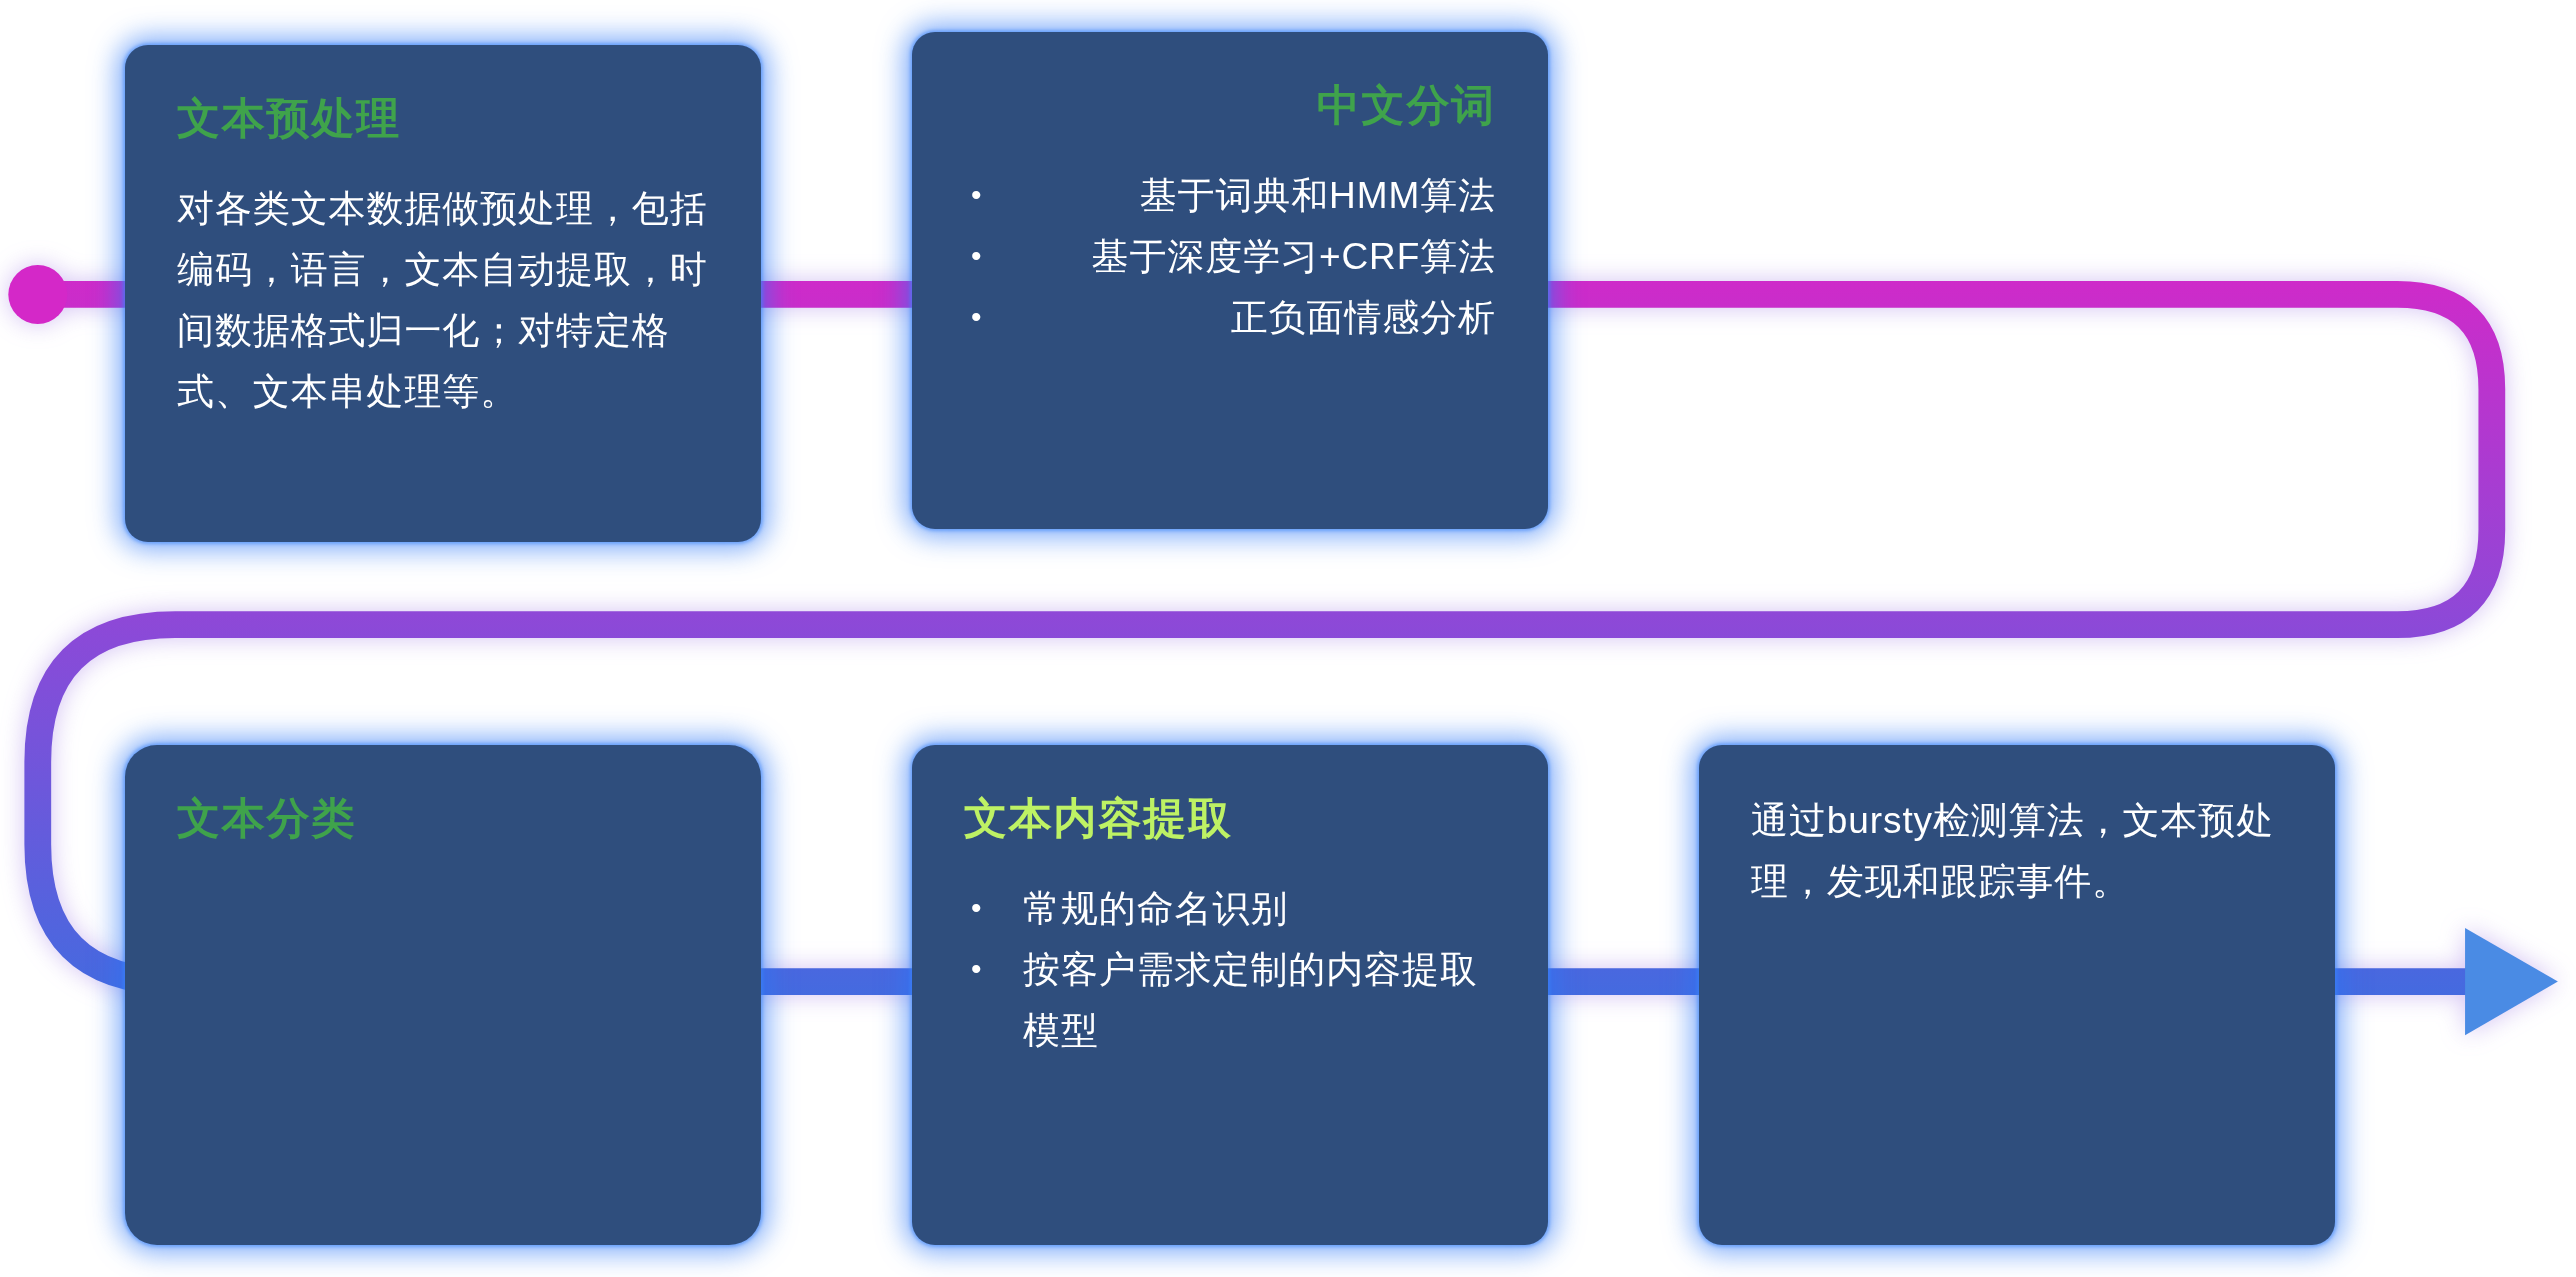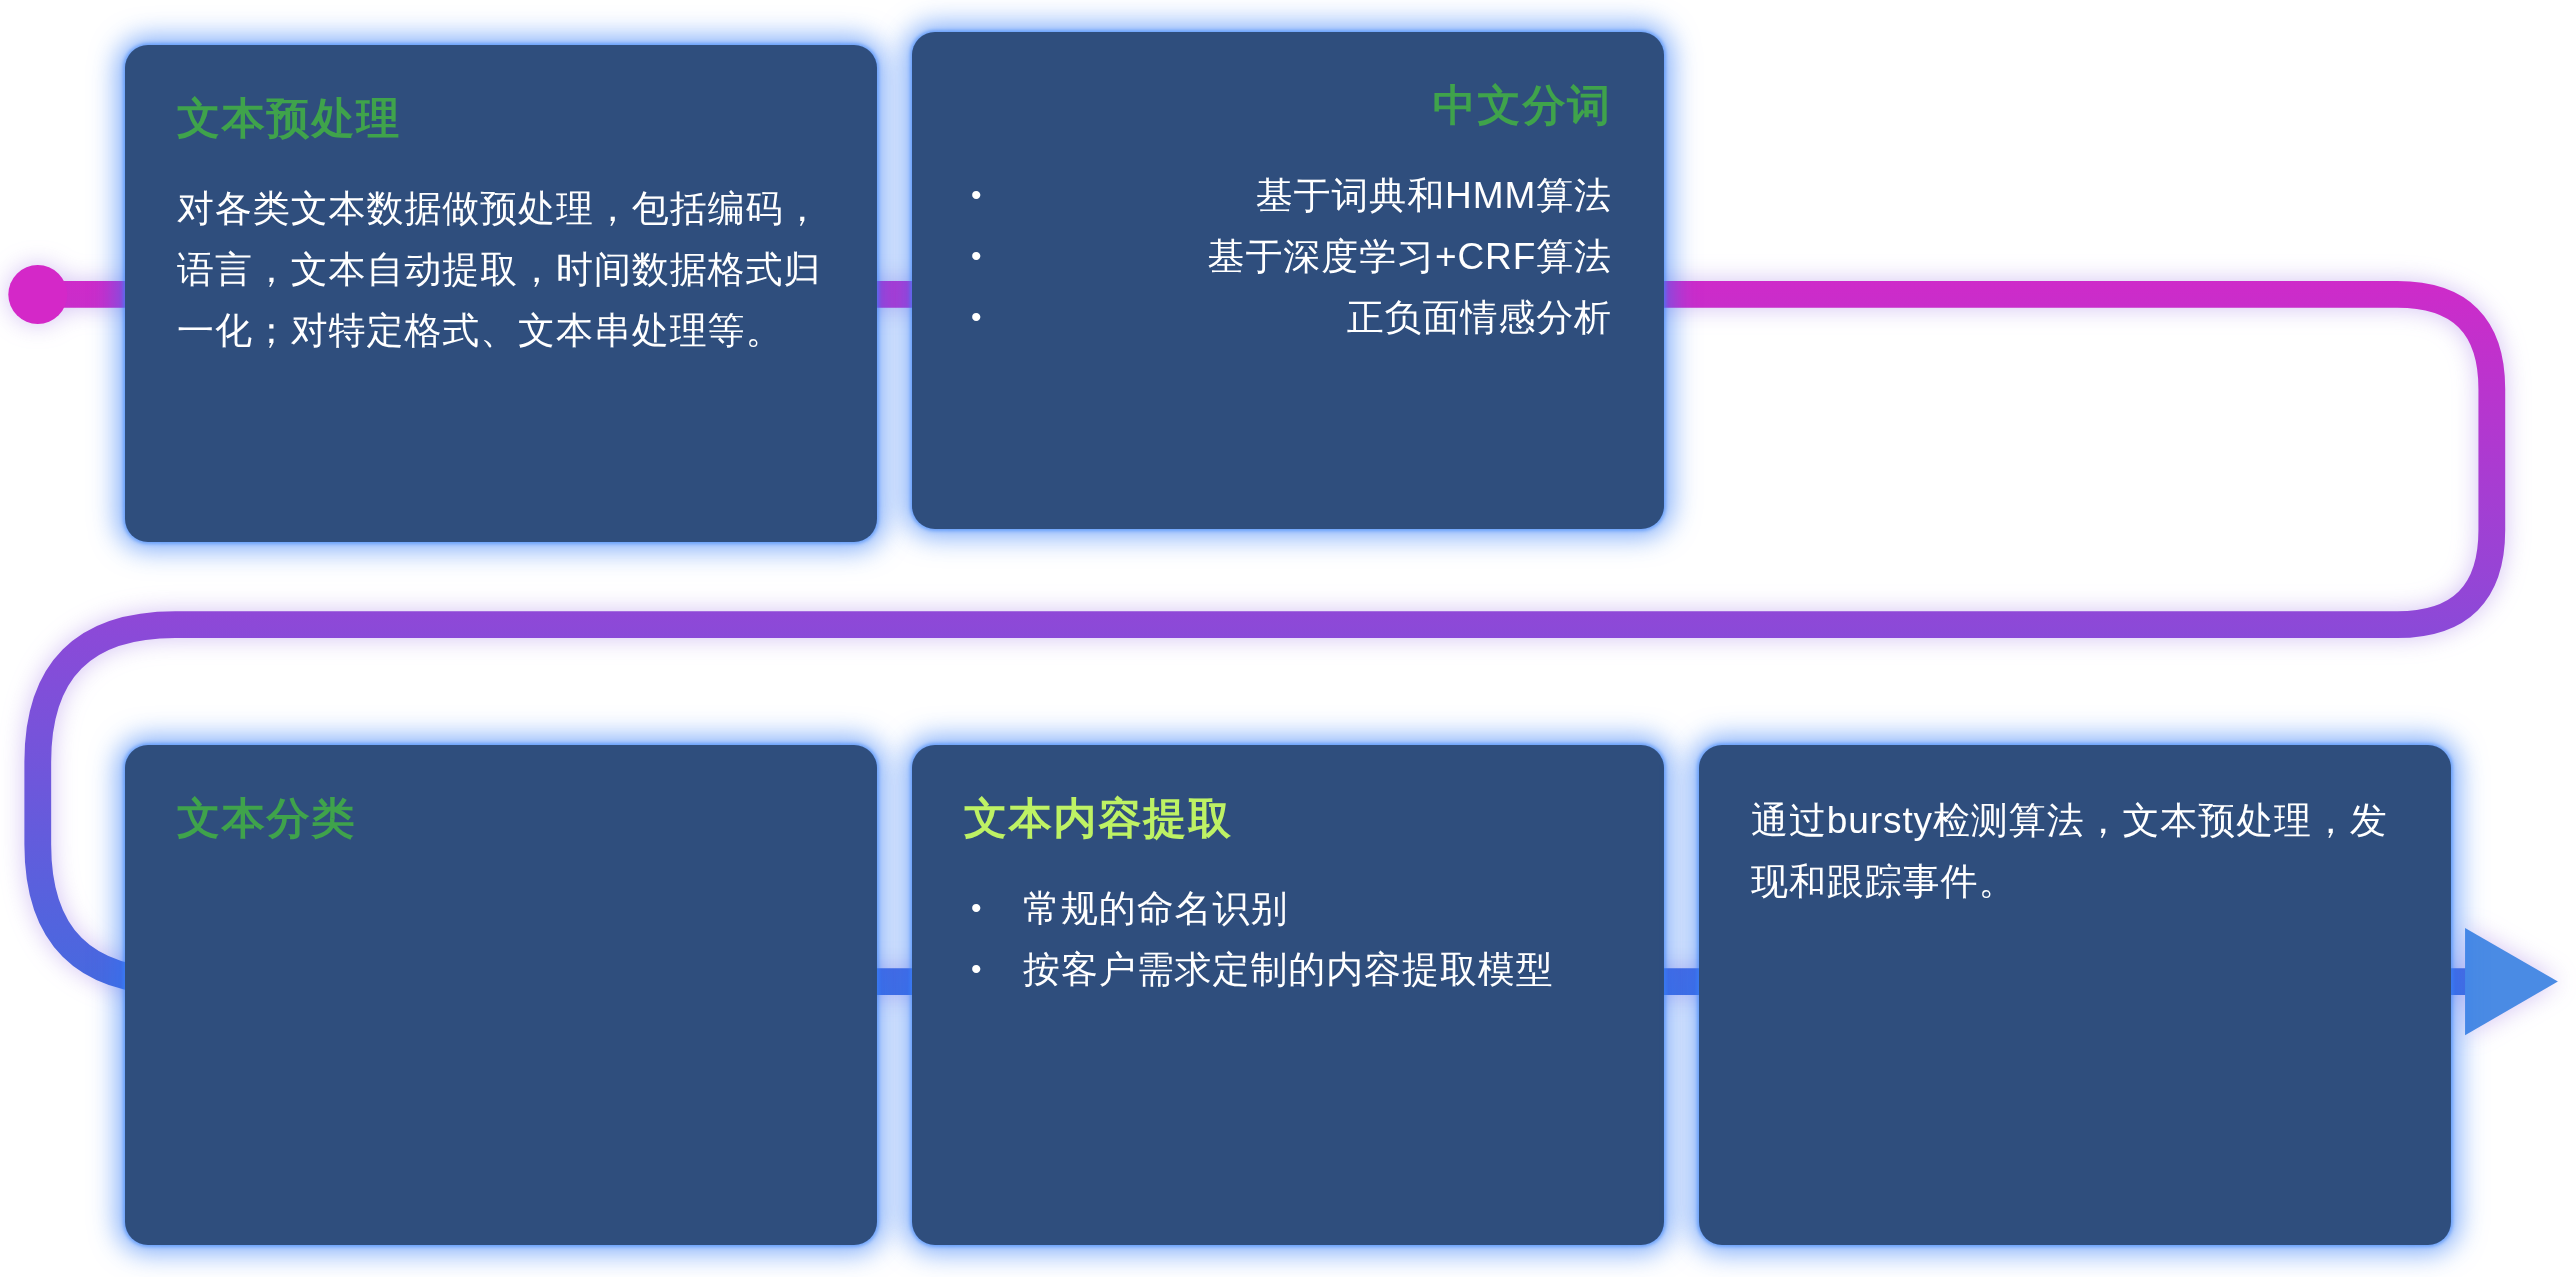--- a/index.html
+++ b/index.html
@@ -17,32 +17,32 @@
   .flow-svg {
     position: absolute;
     left: 0; top: 0;
     z-index: 1;
     filter: drop-shadow(0 0 12.5px rgba(130, 80, 220, 0.35));
   }
 
   .card {
     position: absolute;
     z-index: 2;
-    width: 752px;
+    width: 636px;
     border-radius: 23px;
     padding: 45px 52px 36px 52px;
     background: var(--card-bg, #2f4e7d);
     box-shadow: 0 0 27px 8px var(--card-glow, rgba(43,118,246,0.6)),
                 0 0 3.6px 1.8px rgba(70,140,250,0.55);
   }
 
   .c1 { left: 125px;  top: 45px;  height: 497px; }
   .c2 { left: 912px; top: 32px;  height: 497px; text-align: right; }
   .c3 { left: 1699px; top: 45px;  height: 497px; }
-  .c4 { left: 125px;  top: 745px; height: 500px; }
+  .c4 { left: 125px;  top: 745px; height: 500px; border-radius: 32px; }
   .c5 { left: 912px; top: 745px; height: 500px; }
   .c6 { left: 1699px; top: 745px; height: 500px; }
 
   .card-title {
     font-size: 43px;
     font-weight: bold;
     letter-spacing: 1.8px;
     margin-bottom: 30px;
   }
 

